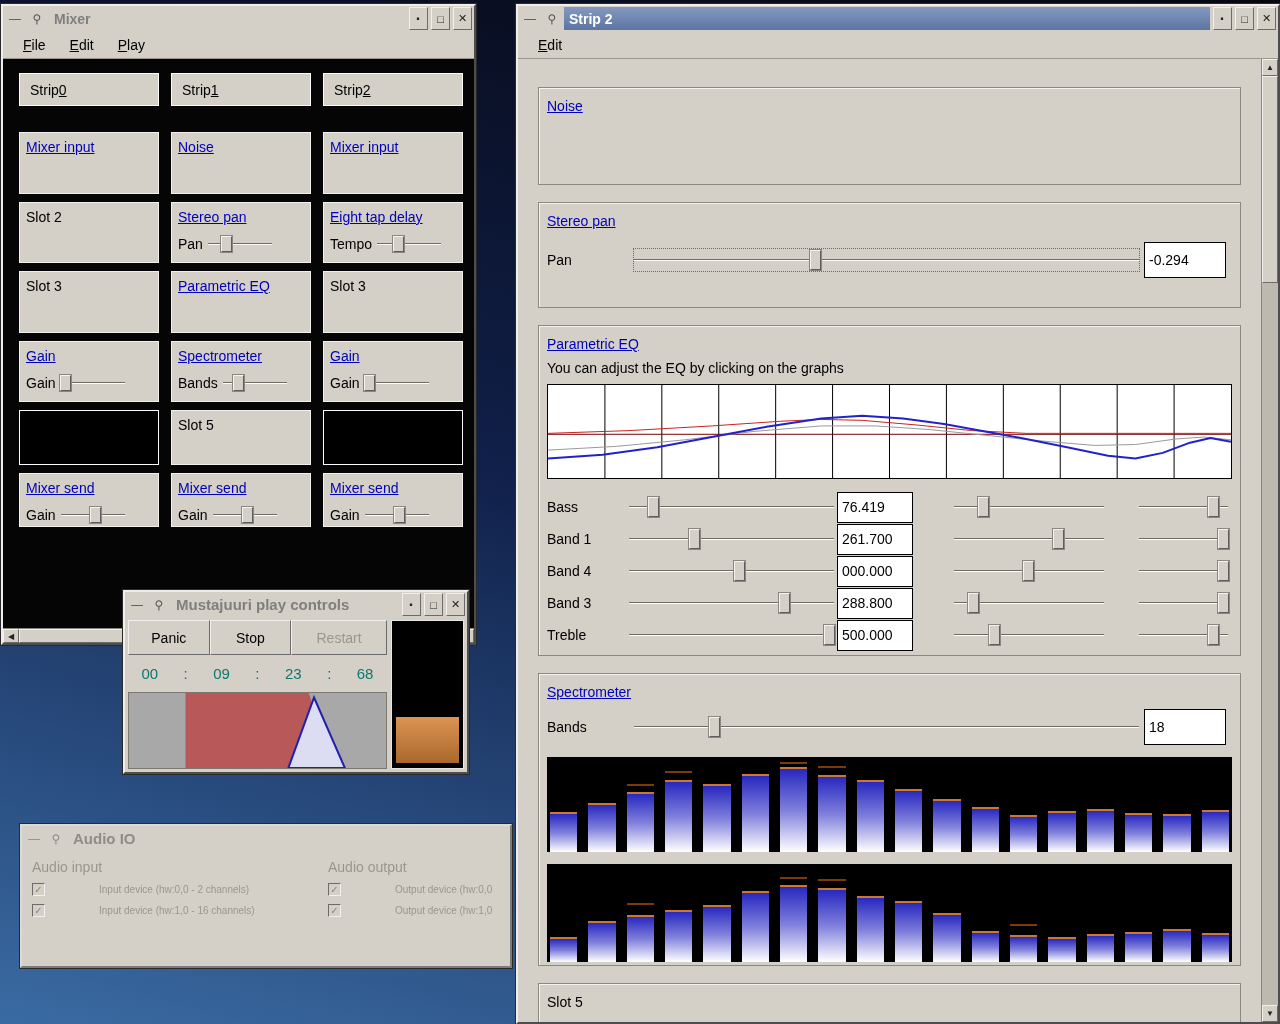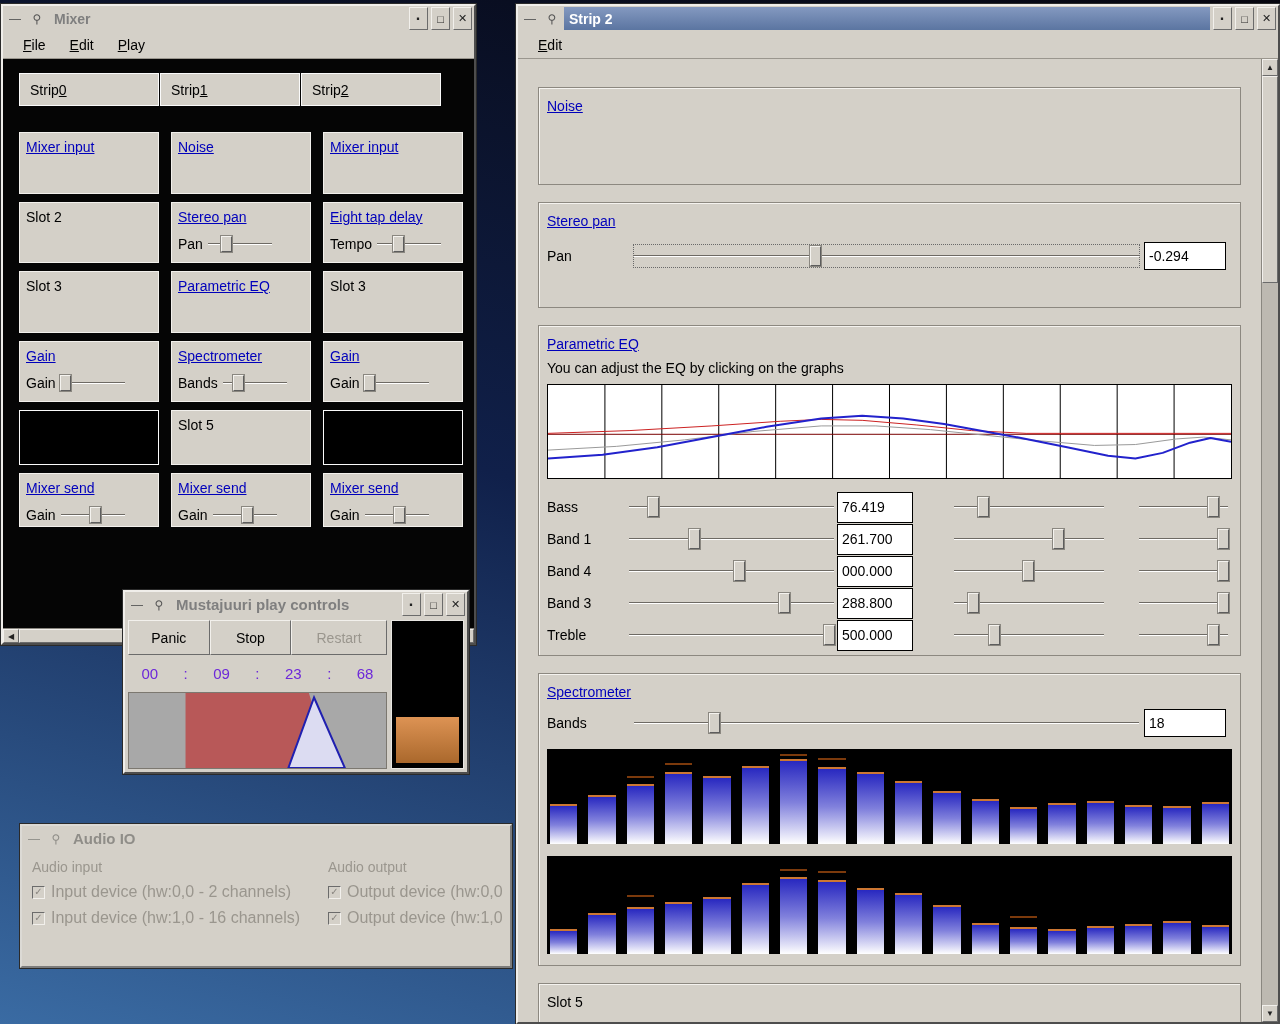--- a/index.html
+++ b/index.html
@@ -29,27 +29,27 @@
   .slider .groove { position:absolute; left:0; right:0; top:50%; height:2px; margin-top:-1px; background:#6e6a64; border-bottom:1px solid #fff; }
   .slider .handle { position:absolute; top:1px; bottom:1px; width:11px; background:#d4d0c8;
     border:1px solid; border-color:#f5f3ef #5d5d5d #5d5d5d #f5f3ef; box-shadow:0 0 0 1px #8a8780; }
   .slider.small { width:64px; height:18px; }
   .slider.big { height:22px; }
   .slider.focus { outline:1px dotted #6a6a6a; outline-offset:0px; }
   .slider.eq1 { width:205px; height:22px; }
   .slider.eq2 { width:150px; height:22px; }
   .slider.eq3 { width:89px; height:22px; }
 
-  .valbox { background:#fff; border:1px solid #000; font-size:14px; color:#000; height:28px;
+  .valbox { background:#fff; border:1px solid #000; font-size:14px; color:#000; height:36px;
     display:flex; align-items:center; padding:0 4px; overflow:hidden; }
 
   
   #win-mixer { left:1px; top:4px; width:475px; height:641px; }
   .mixer-content { flex:1; background:#050505; overflow:hidden; padding:14px 0 0 16px; }
-  .strip-headers { display:grid; grid-template-columns:repeat(3,140px); column-gap:1px; margin-bottom:26px; }
+  .strip-headers { display:grid; grid-template-columns:repeat(3,140px); column-gap:12px; margin-bottom:26px; }
   .strip-header { height:33px; background:#d4d0c8; border:1px solid #fbfbfb; display:flex; align-items:center;
     padding-left:10px; font-size:14px; color:#000; }
   .strip-grid { display:grid; grid-template-columns:repeat(3,140px); grid-template-rows:62px 61px 62px 61px 55px 54px;
     gap:8px 12px; }
   .cell { background:#d4d0c8; border:1px solid #f2f0ec; padding:5px 6px; overflow:hidden; }
   .cell-meter { background:#000; border:1px solid #fbfbfb; }
   .cell .cell-text { font-size:14px; color:#000; }
   .param-row { display:flex; align-items:center; gap:5px; margin-top:9px; }
   .param-row .param-label { font-size:14px; color:#000; }
   .hscroll { height:15px; flex:0 0 15px; display:flex; background:#bdb9b1; border-top:1px solid #8a8780; }
@@ -89,41 +89,41 @@
   #win-play { left:123px; top:590px; width:346px; height:184px; }
   #win-play .tb-title-area { font-size:15px; }
   .pc-body { flex:1; display:flex; padding:3px; overflow:hidden; }
   .pc-left { flex:1; display:flex; flex-direction:column; overflow:hidden; }
   .pc-buttons { height:35px; flex:0 0 35px; display:flex; }
   .pc-btn { flex:1; background:#d4d0c8; border:1px solid; border-color:#f2f0ec #6b6b6b #6b6b6b #f2f0ec;
     display:flex; align-items:center; justify-content:center; font-size:14px; color:#000; }
   .pc-btn.wide { flex:1.18; }
   .pc-btn.disabled { color:#9a968e; }
   .pc-time { height:37px; flex:0 0 37px; display:flex; align-items:center; justify-content:space-evenly;
-    font-size:15px; color:#6d28d9;gap:12px; }
+    font-size:15px; color:#0f766e;gap:12px; }
   .pc-display { flex:1; border:1px solid #7c7870; overflow:hidden; }
   .pc-display svg { display:block; width:100%; height:100%; }
   .pc-meter { width:73px; flex:0 0 73px; margin-left:4px; background:#000; border:1px solid #e8e6e2; position:relative; }
   .pc-meter-fill { position:absolute; left:4px; right:4px; bottom:5px; height:31%;
     background:linear-gradient(180deg,#dd9354 0%,#aa682c 100%); }
 
   
   #win-audio { left:20px; top:824px; width:492px; height:144px; border-color:#dcdad5 #7c7c7c #7c7c7c #dcdad5; }
   #win-audio .tb-title-area { color:#8f8d88; font-size:15px; }
   #win-audio .tb-icon { color:#8f8d88; }
   .aio-body { flex:1; display:flex; padding:8px 4px 0 10px; overflow:hidden; }
   .aio-col { display:flex; flex-direction:column; gap:8px; overflow:hidden; }
   .aio-col.in { width:296px; flex:0 0 296px; }
   .aio-col.out { flex:1; }
   .aio-heading { font-size:14px; color:#9a968e; }
   .aio-row { display:flex; align-items:center; gap:6px; white-space:nowrap; }
   .aio-check { width:13px; height:13px; flex:0 0 13px; background:#d4d0c8; border:1px solid;
     border-color:#6b6b6b #f2f0ec #f2f0ec #6b6b6b; display:flex; align-items:center; justify-content:center;
     font-size:10px; color:#8a8680; line-height:1; }
-  .aio-label { font-size:16px; color:#9a968e; }
+  .aio-label { font-size:10px; color:#9a968e;margin-left:48px; }
 </style>
 </head>
 <body>
 
 <div id="desktop">
 
   <div class="window inactive" id="win-mixer">
     <div class="titlebar">
       <span class="tb-icon">—</span>
       <span class="tb-icon">⚲</span>

